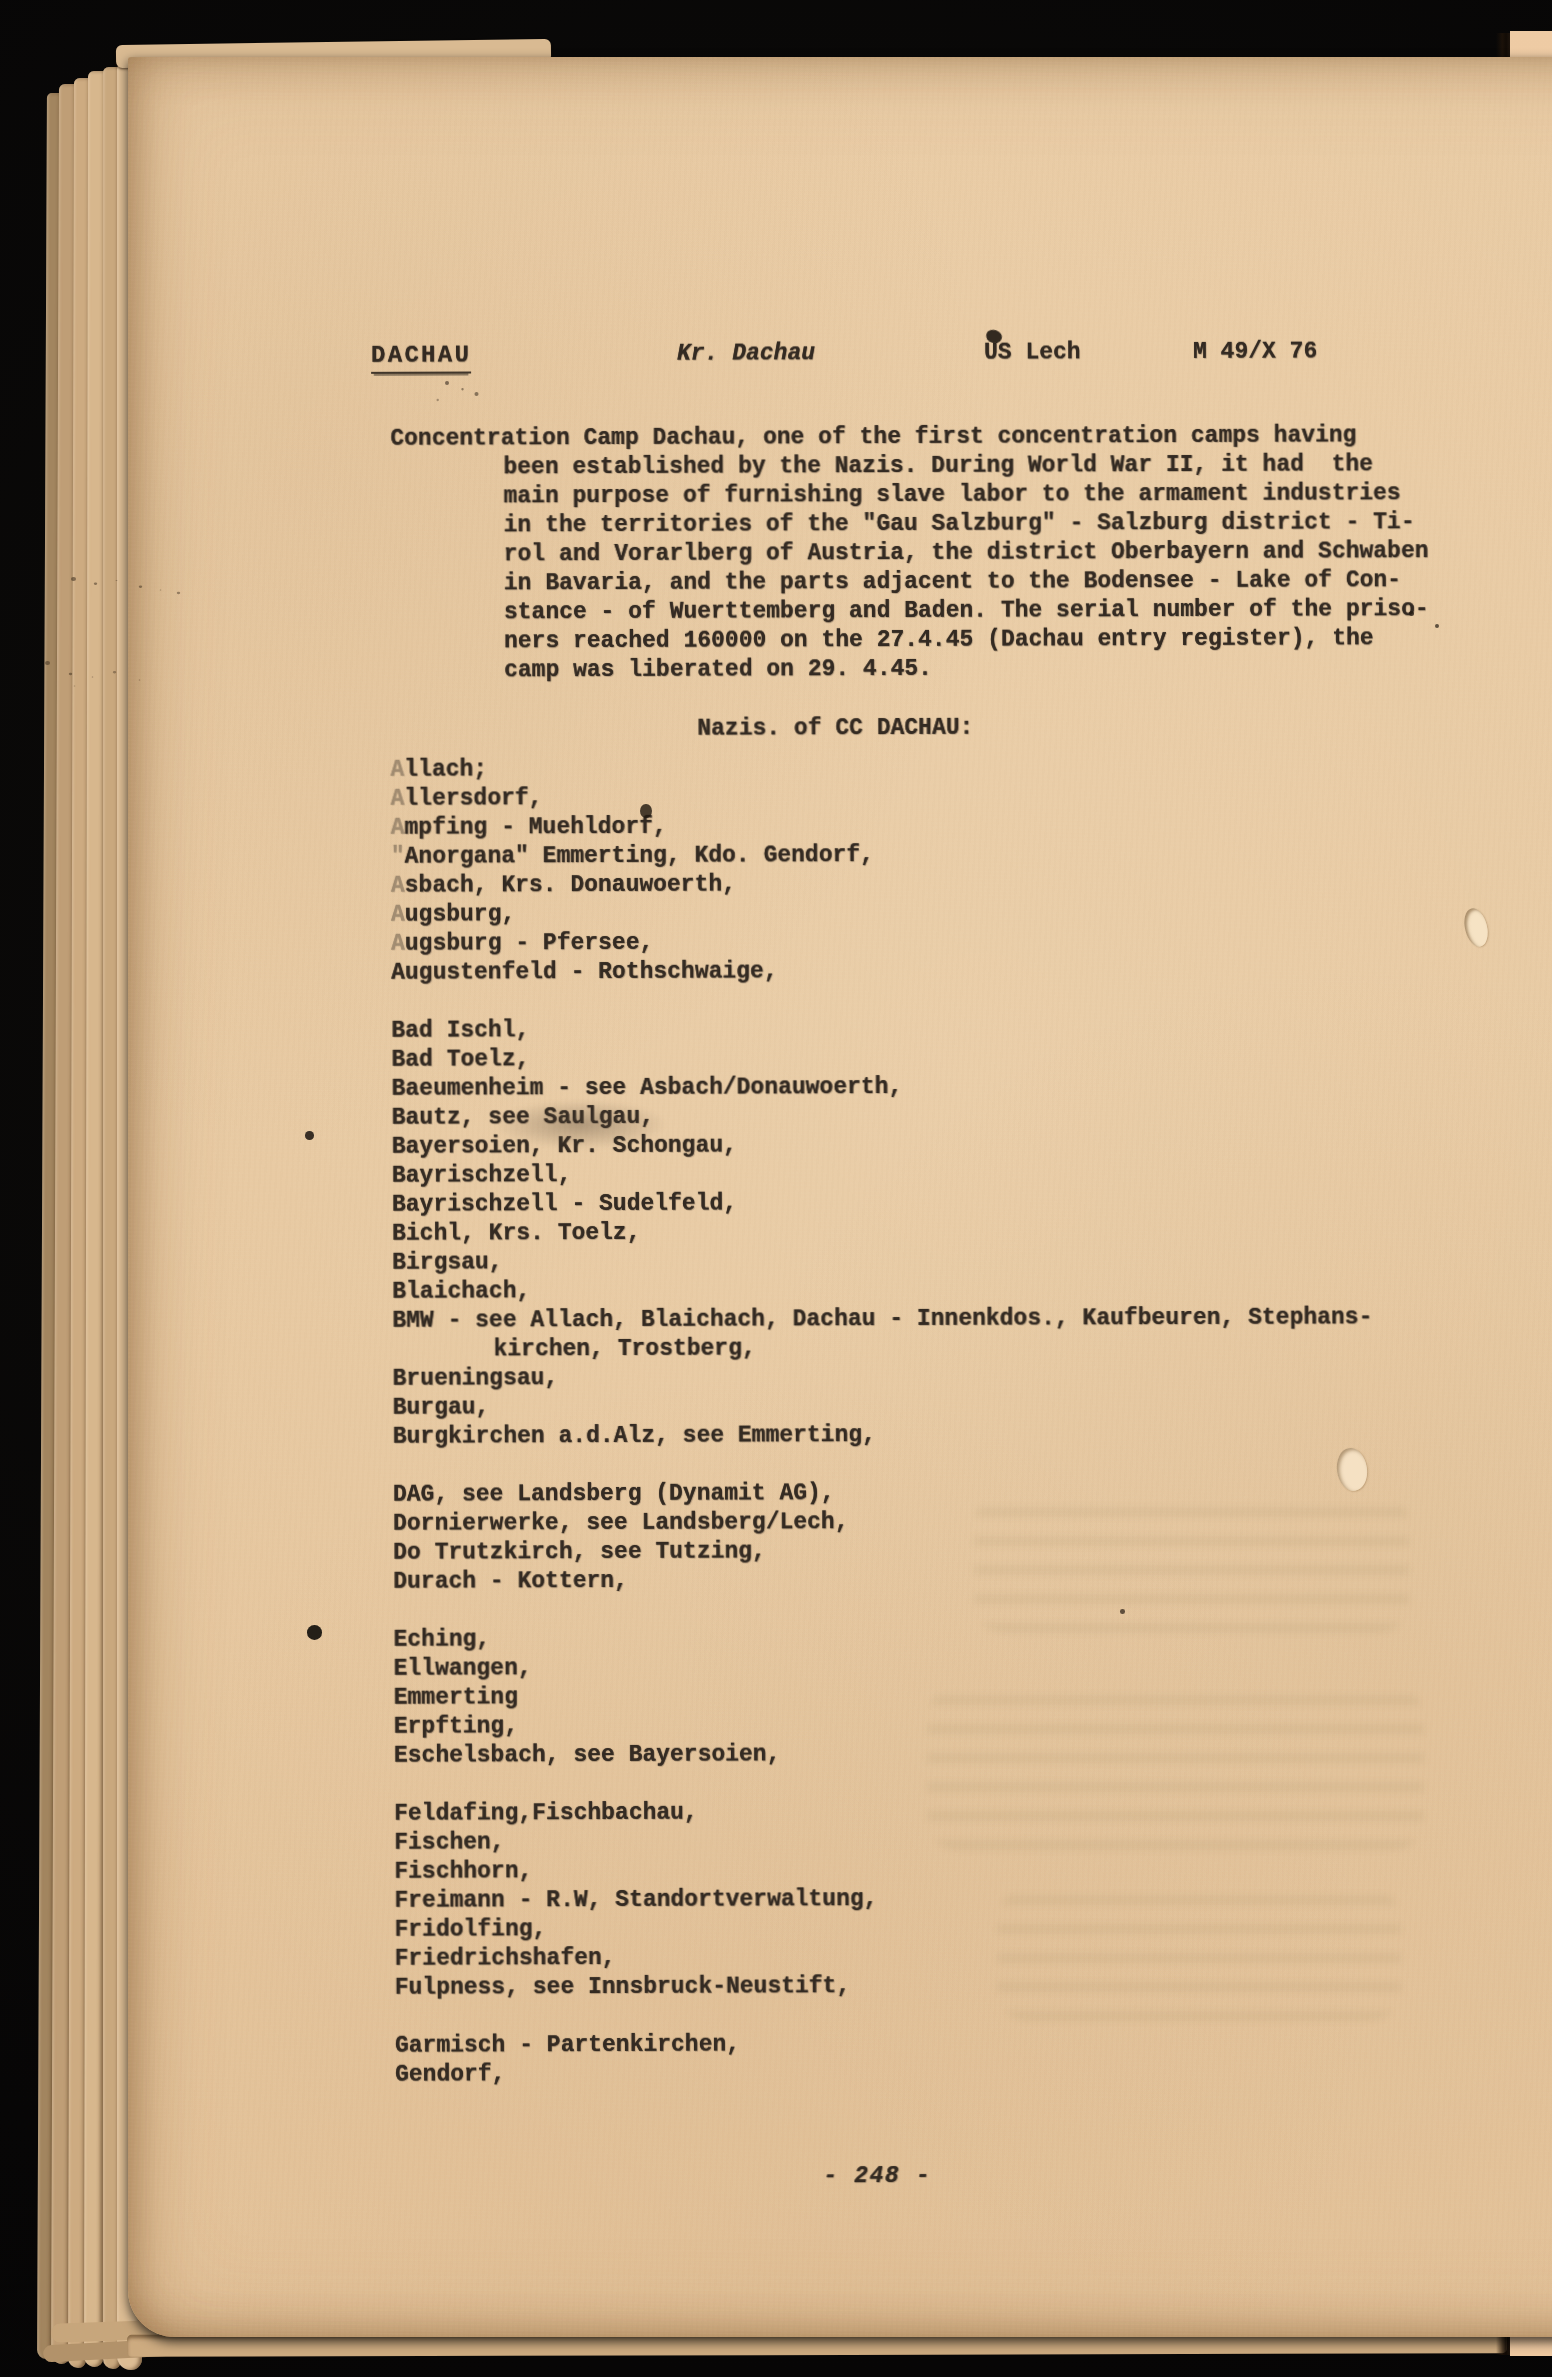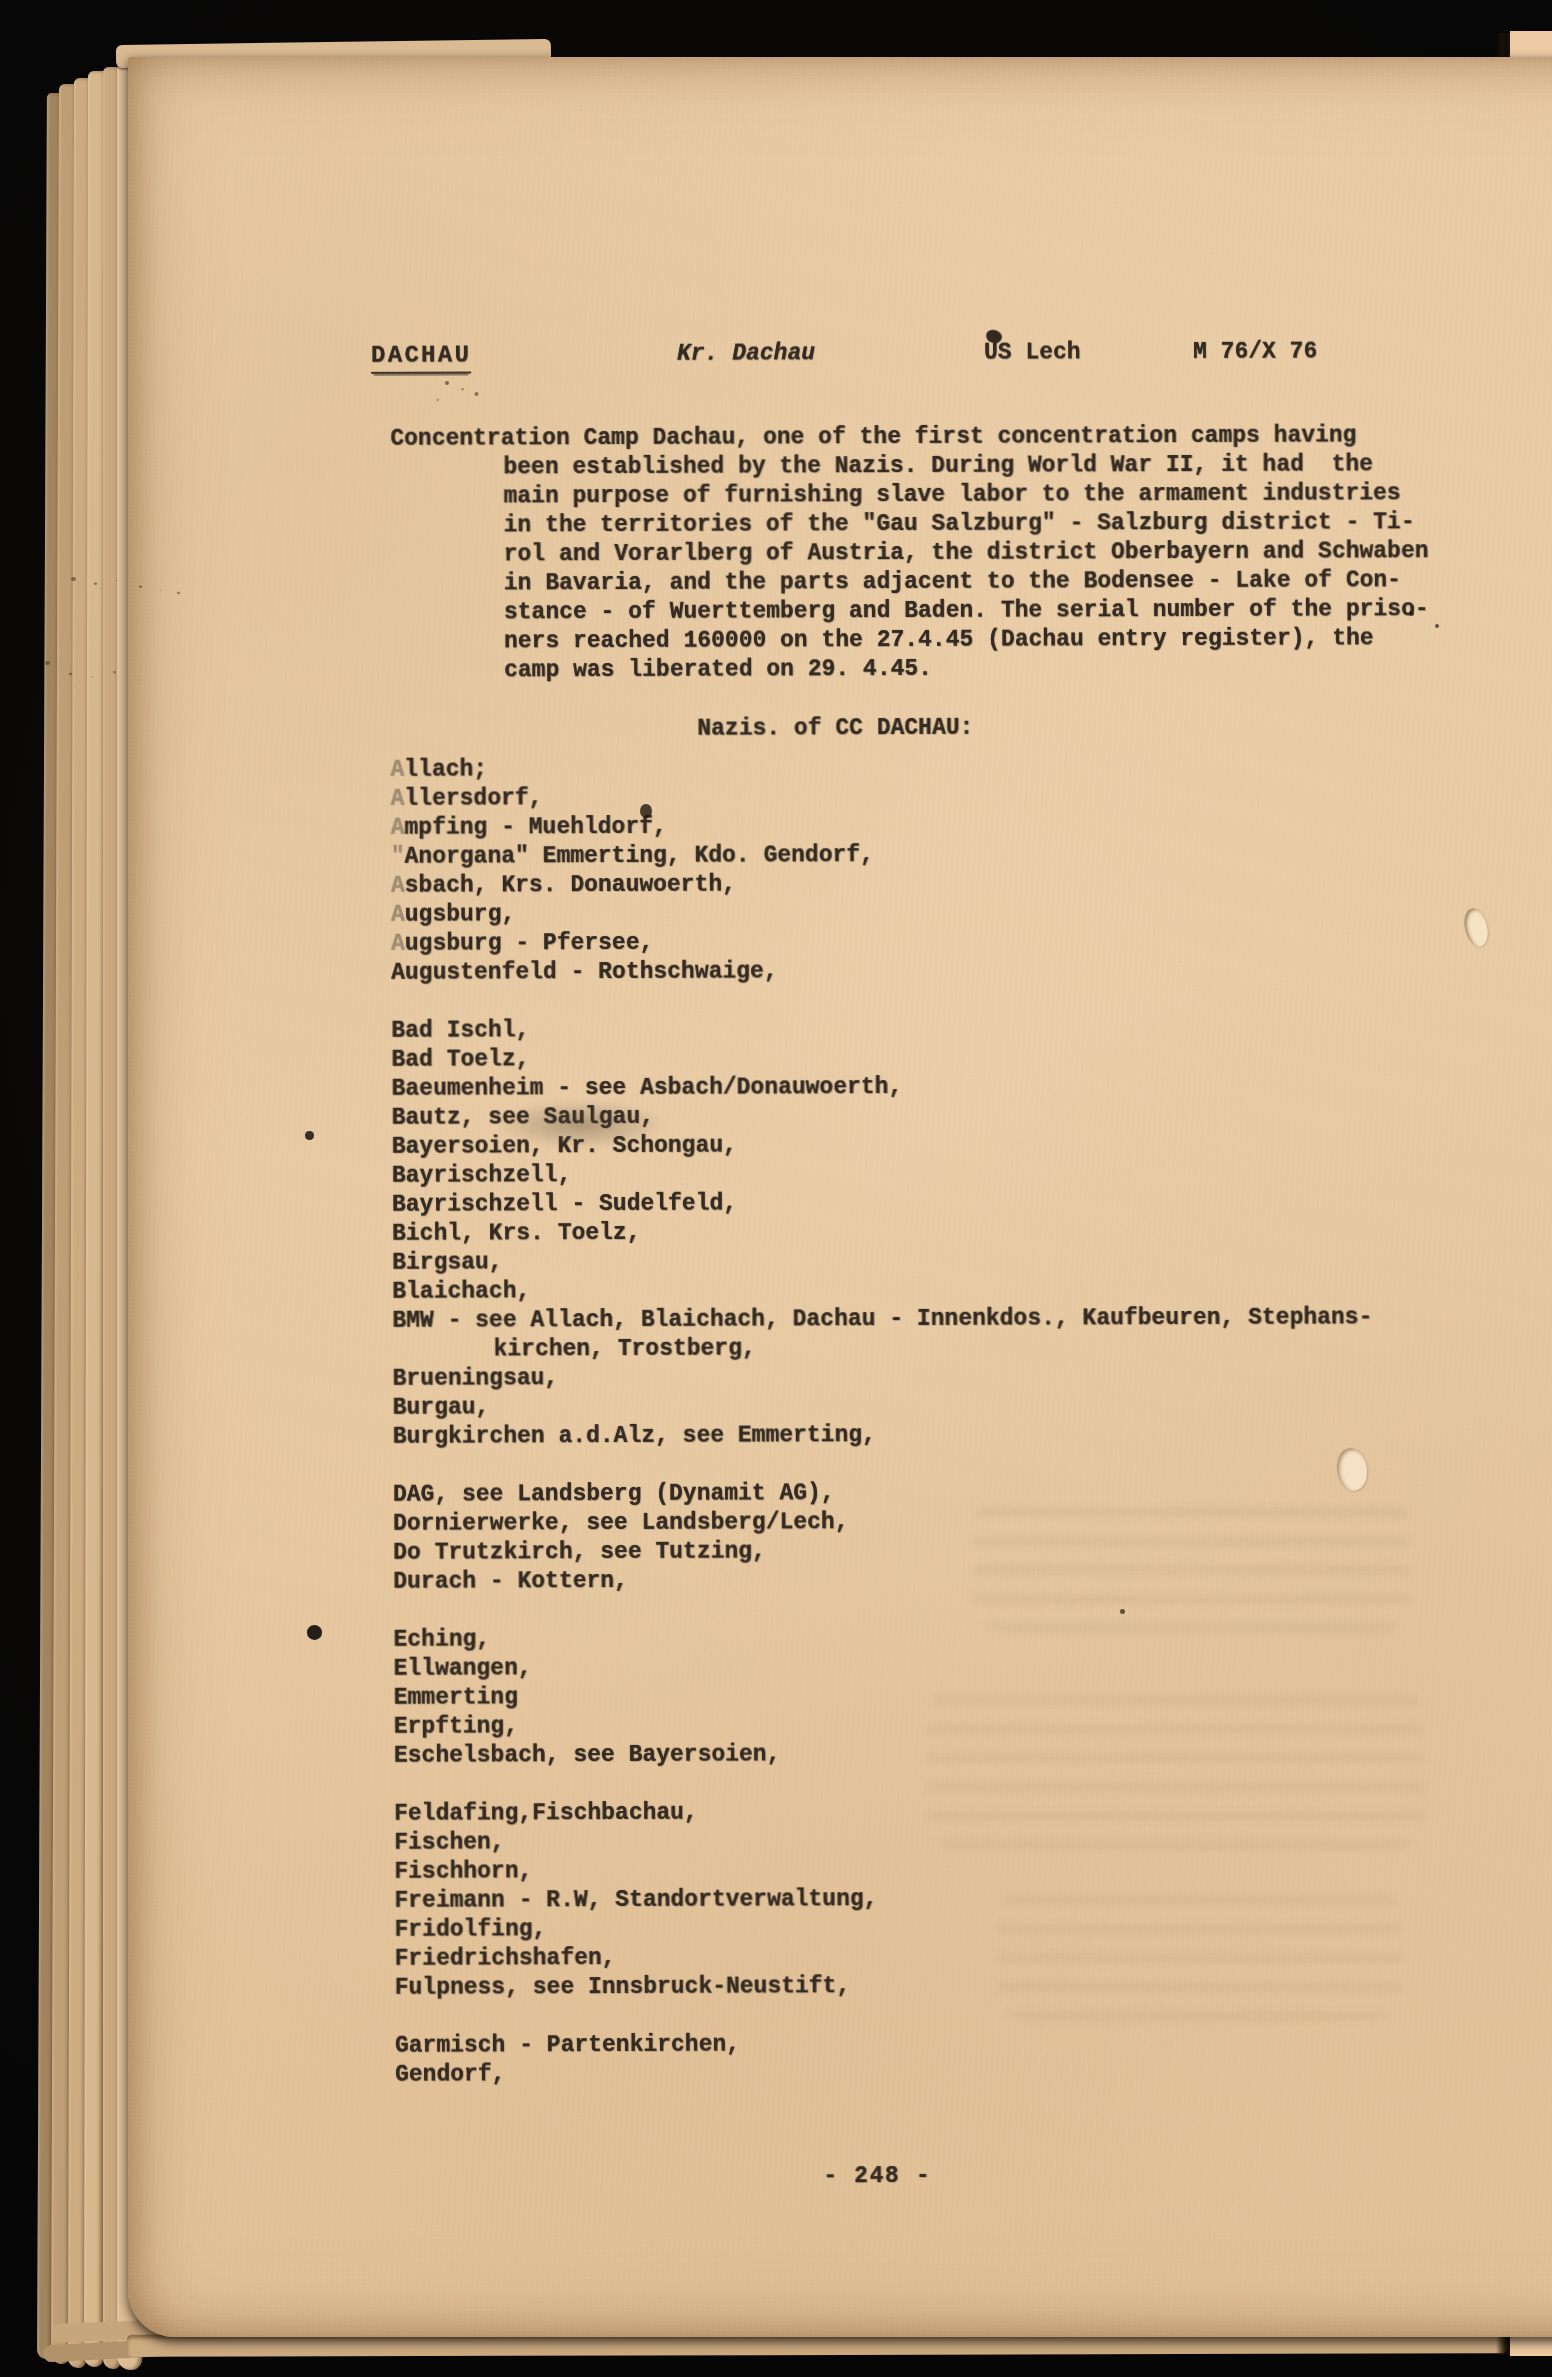--- a/index.html
+++ b/index.html
@@ -62,21 +62,21 @@
   .para{position:absolute;left:261px;top:366px;}
   .t-line{white-space:pre;line-height:29px;}
   .para .t-line{padding-left:113px;}
   .para .t-line.first{padding-left:0;}
   .ltitle{position:absolute;left:567px;top:657px;white-space:pre;line-height:29px;}
   .camps{position:absolute;left:260px;top:697px;}
   .camp-group{margin-bottom:29px;}
   .camps .t-line.cont{padding-left:101px;}
   .t-line:nth-child(odd){transform:translateY(0.4px);}
   .faded{opacity:.38;}
-  .pageno{position:absolute;left:688px;top:2105px;white-space:pre;line-height:29px;letter-spacing:1.6px;}
+  .pageno{position:absolute;left:688px;top:2105px;white-space:pre;line-height:29px;letter-spacing:1.6px;font-style:italic;}
 
   
   .art{position:absolute;pointer-events:none;}
   .a-blot-zone{left:858px;top:273px;width:16.3px;height:13px;background:#1a140e;border-radius:50%;
                opacity:.88;transform:rotate(18deg);filter:blur(0.3px);}
   .a-dots-kr{left:317px;top:324px;width:3.9px;height:3.9px;border-radius:50%;background:rgba(40,30,20,.55);
              box-shadow:15.5px 6.2px 0 -0.8px rgba(40,30,20,.45), 29.5px 11px 0 0 rgba(40,30,20,.5), -9.3px 17px 0 -0.8px rgba(40,30,20,.35);}
   .a-blob-anorg{left:512px;top:747px;width:11.6px;height:14px;background:#20180f;border-radius:50%;opacity:.8;filter:blur(0.5px);}
   .a-smudge{left:363px;top:1042px;width:179px;height:51px;border-radius:50%;filter:blur(2.3px);
             background:radial-gradient(ellipse at 50% 50%, rgba(80,66,52,.38), rgba(80,66,52,0) 68%);}
@@ -129,21 +129,21 @@
 
     <div class="art bleed bleed1"></div>
     <div class="art bleed bleed2"></div>
     <div class="art bleed bleed3"></div>
 
     <div class="typed">
       <div class="hdr">
         <span class="hp">DACHAU</span>
         <span class="hk">Kr. Dachau</span>
         <span class="hz">US Lech</span>
-        <span class="hr">M 76/X 76</span>
+        <span class="hr">M 49/X 76</span>
       </div>
 
       <div class="para">
           <div class="t-line first">Concentration Camp Dachau, one of the first concentration camps having</div>
           <div class="t-line">been established by the Nazis. During World War II, it had  the</div>
           <div class="t-line">main purpose of furnishing slave labor to the armament industries</div>
           <div class="t-line">in the territories of the "Gau Salzburg" - Salzburg district - Ti-</div>
           <div class="t-line">rol and Vorarlberg of Austria, the district Oberbayern and Schwaben</div>
           <div class="t-line">in Bavaria, and the parts adjacent to the Bodensee - Lake of Con-</div>
           <div class="t-line">stance - of Wuerttemberg and Baden. The serial number of the priso-</div>

